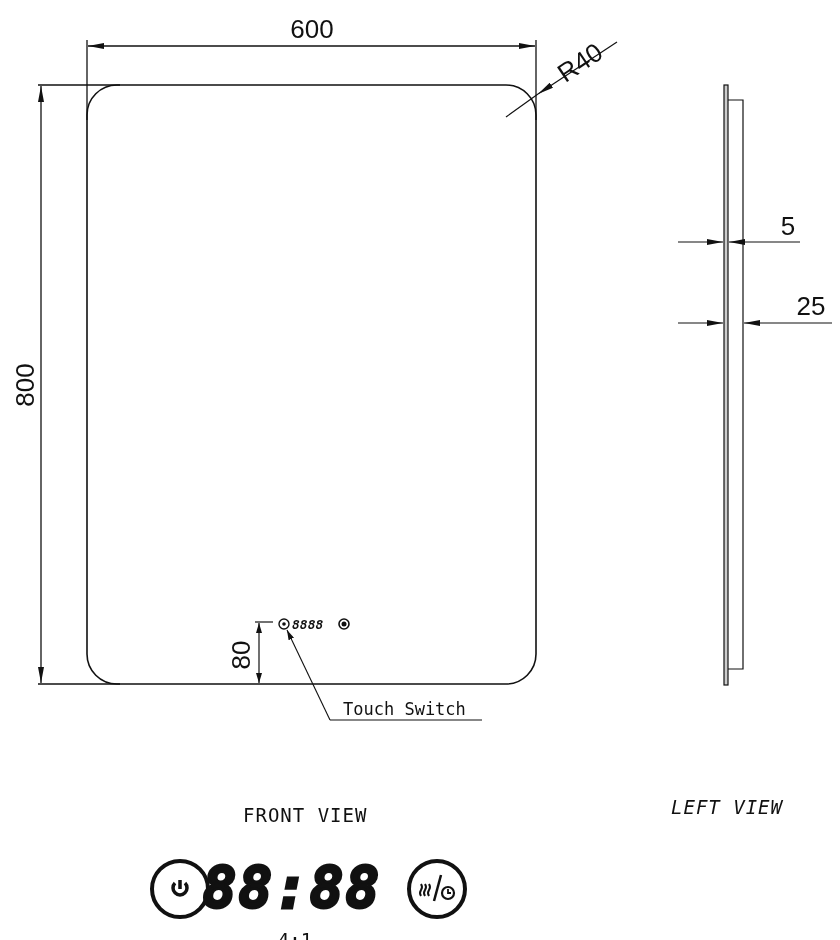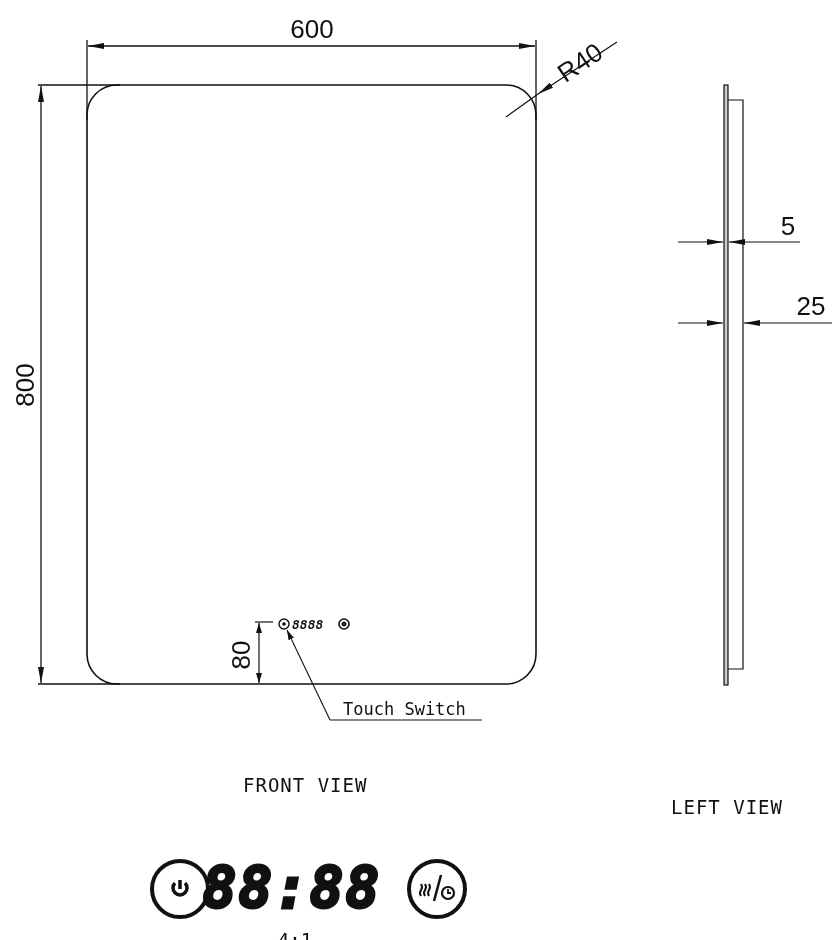--- a/index.html
+++ b/index.html
@@ -80,14 +80,14 @@
     <g>
       <path d="M421,884 q2,3 0,6 q-2,3 0,6 M425,884 q2,3 0,6 q-2,3 0,6 M429,884 q2,3 0,6 q-2,3 0,6" fill="none" stroke="#111" stroke-width="2"></path>
       <line x1="441" y1="875" x2="434" y2="901" stroke="#111" stroke-width="2.5"></line>
       <circle cx="448" cy="893" r="6" fill="none" stroke="#111" stroke-width="2.2"></circle>
       <path d="M448,889 L448,893 L451,893" fill="none" stroke="#111" stroke-width="1.8"></path>
     </g>
     <text class="mono" x="295" y="947" text-anchor="middle" font-size="19">4:1</text>
   </g>
 </svg>
 
-<div class="label" style="left:243px; top:774px;text-align:right;">FRONT VIEW</div>
-<div class="label" style="left:671px; top:796px;">LEFT VIEW</div>
+<div class="label" style="left:243px; top:804px;text-align:right;">FRONT VIEW</div>
+<div class="label" style="left:671px; top:796px;font-style:italic;">LEFT VIEW</div>
 
 </body></html>

